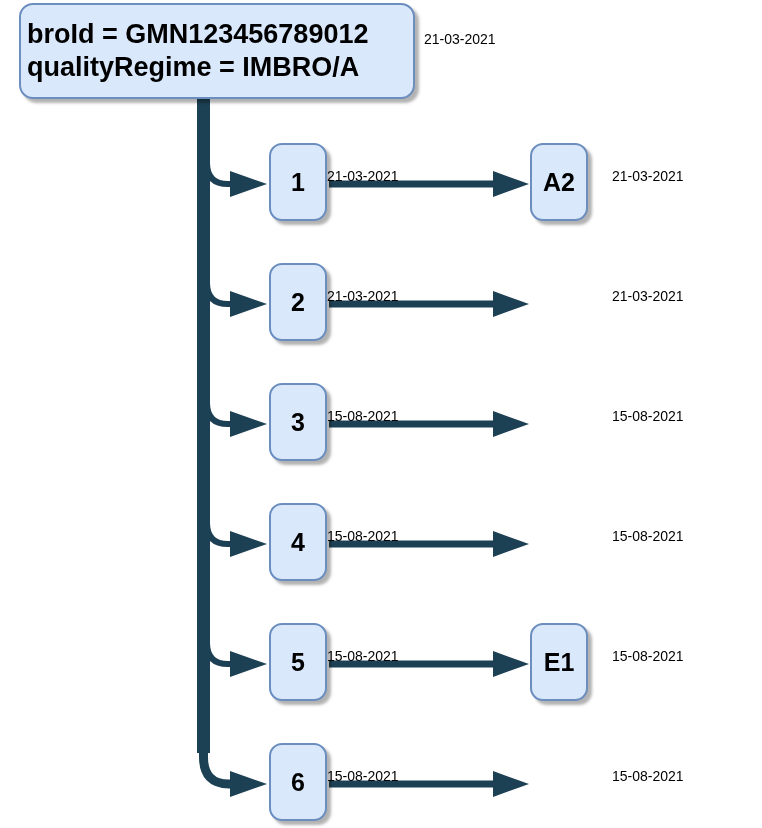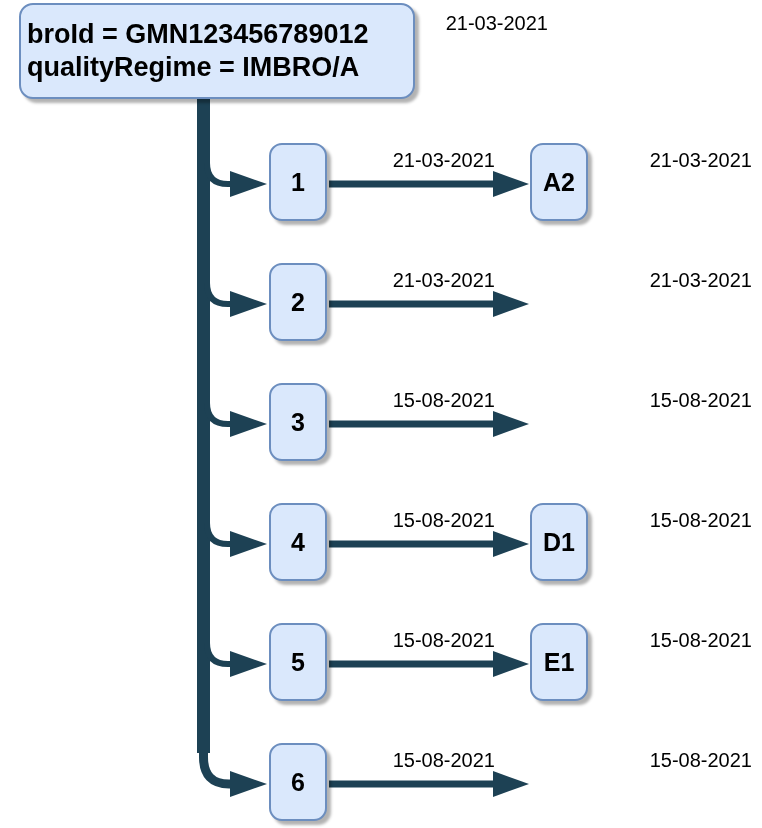--- a/index.html
+++ b/index.html
@@ -24,23 +24,24 @@
   .root-node{
     left:2px;top:3px;width:396px;height:96px;
     border-radius:14px;
     flex-direction:column;align-items:flex-start;justify-content:center;
     padding-left:6px;
     font-size:27px;line-height:33px;margin-left:17px;
   }
   .small-node{width:58px;height:78px;font-size:25px;}
   .date-label{
     position:absolute;
-    font-size:20px;line-height:24px;
-    text-align:right;
+    font-size:14px;line-height:24px;
+    text-align:left;
     white-space:nowrap;
+    margin-top:16px;
   }
   .root-date{left:424px;top:11px;width:124px;}
   .row{position:absolute;left:0;width:762px;height:78px;}
   .row-1{top:143px;} .row-2{top:263px;} .row-3{top:383px;}
   .row-4{top:503px;} .row-5{top:623px;} .row-6{top:743px;}
   .src-node{left:269px;top:0;}
   .tgt-node{left:530px;top:0;}
   .edge-date{left:327px;top:5px;width:168px;}
   .tgt-date{left:612px;top:5px;width:140px;}
 </style>
@@ -114,23 +115,20 @@
     </div>
   <div class="date-label edge-date">15-08-2021</div>
   <div class="date-label tgt-date">15-08-2021</div>
 </div>
 
 <div class="row row-4">
   <div class="node small-node src-node">
       <span>4</span>
     </div>
   <div class="date-label edge-date">15-08-2021</div>
-  <div class="node small-node tgt-node">
-      <span>D1</span>
-    </div>
   <div class="date-label tgt-date">15-08-2021</div>
 </div>
 
 <div class="row row-5">
   <div class="node small-node src-node">
       <span>5</span>
     </div>
   <div class="date-label edge-date">15-08-2021</div>
   <div class="node small-node tgt-node">
       <span>E1</span>

